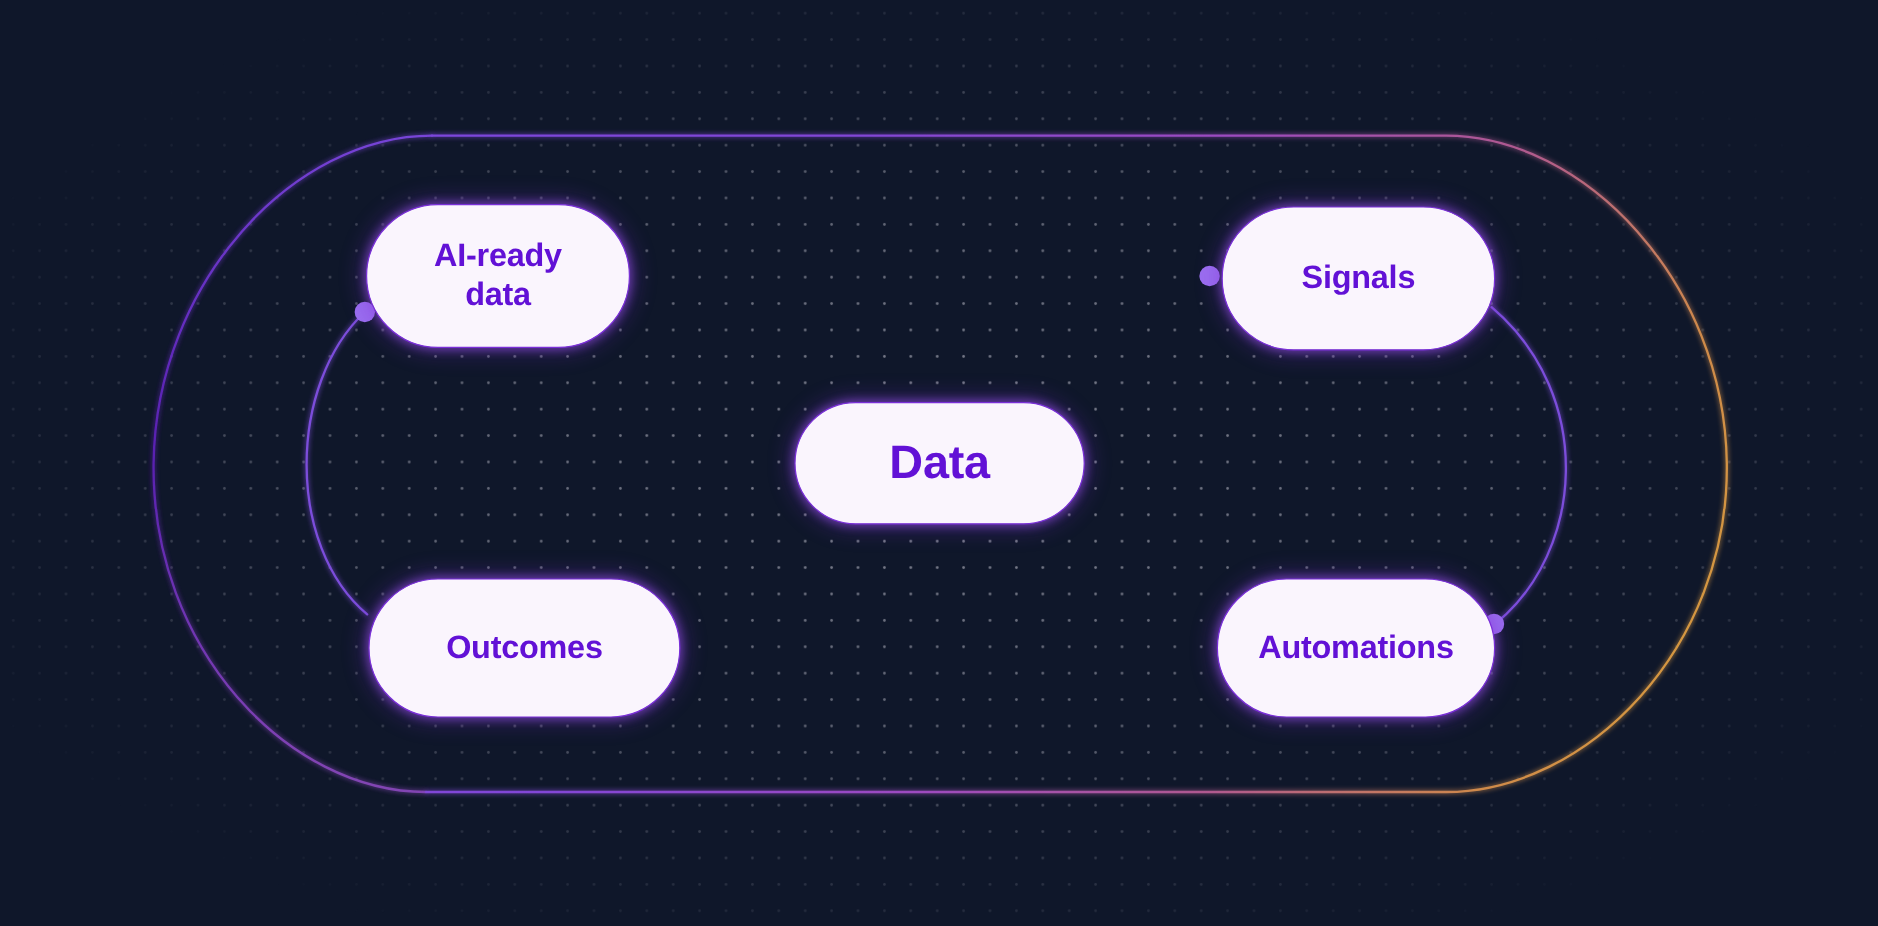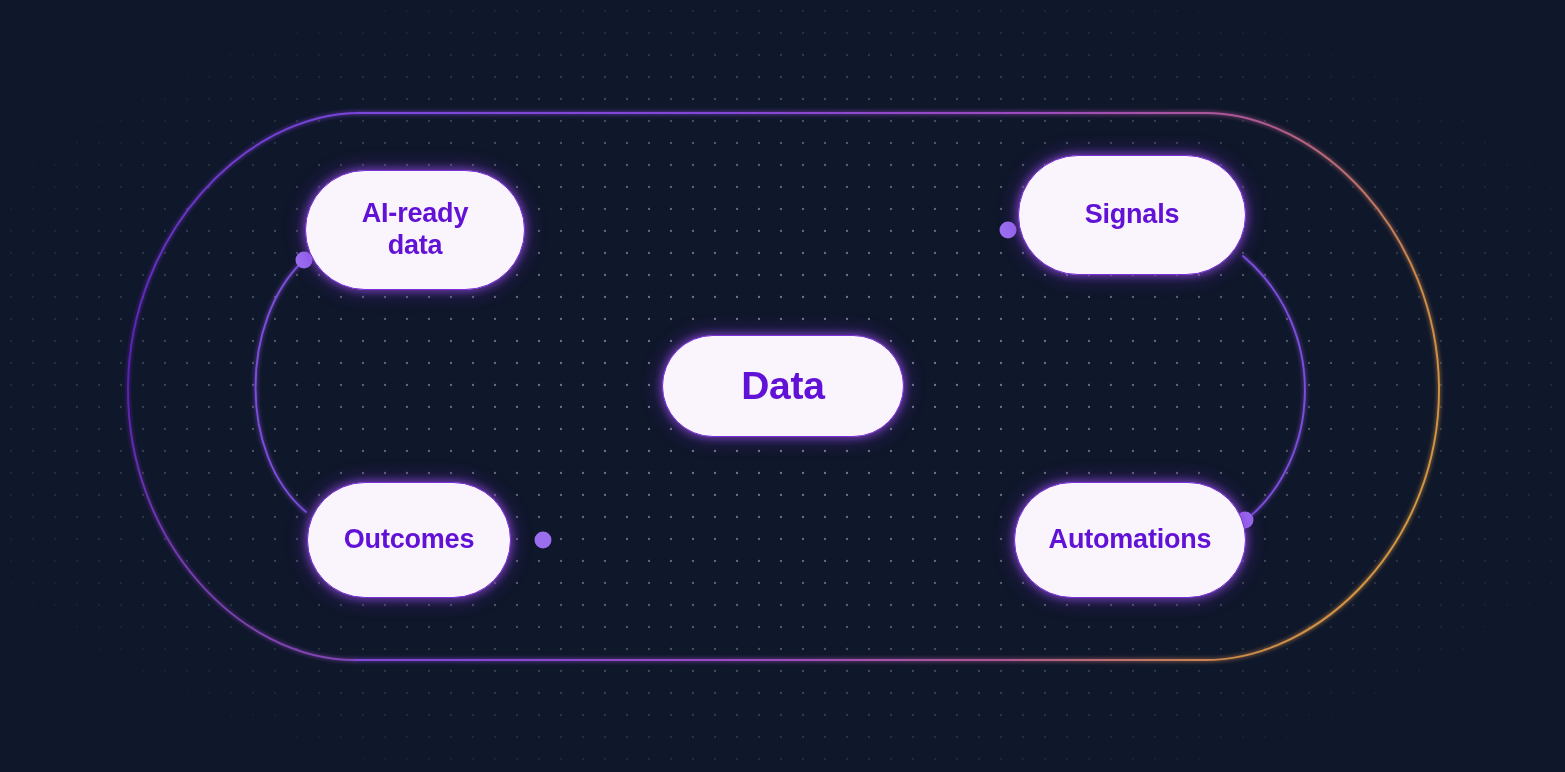--- a/index.html
+++ b/index.html
@@ -40,23 +40,23 @@
       0 0 7px 2px rgba(150, 80, 230, 0.55),
       0 0 18px 5px rgba(120, 50, 210, 0.30);
     color: #6211d6;
     font-weight: 700;
     line-height: 1.18;
     letter-spacing: -0.2px;
     box-sizing: border-box;
     user-select: none;
   }
   .node-ai      { left: 305px;  top: 170px; width: 220px; height: 120px; font-size: 27px; }
-  .node-signals { left: 1018px; top: 155px; width: 228px; height: 120px; font-size: 27px; align-items: center; }
+  .node-signals { left: 1018px; top: 172px; width: 228px; height: 120px; font-size: 27px; align-items: center; }
   .node-data    { left: 662px;  top: 335px; width: 242px; height: 102px; font-size: 39px; }
-  .node-out     { left: 307px;  top: 482px; width: 204px; height: 116px; font-size: 27px; }
+  .node-out     { left: 307px;  top: 482px; width: 260px; height: 116px; font-size: 27px; }
   .node-auto    { left: 1014px; top: 482px; width: 232px; height: 116px; font-size: 27px; text-align: center; }
 </style>
 </head>
 <body>
 
 <div id="canvas">
 
   <svg id="dot-grid" viewBox="0 0 1565 772">
     <defs>
       <pattern id="dots" x="0" y="0" width="22" height="22" patternUnits="userSpaceOnUse">

